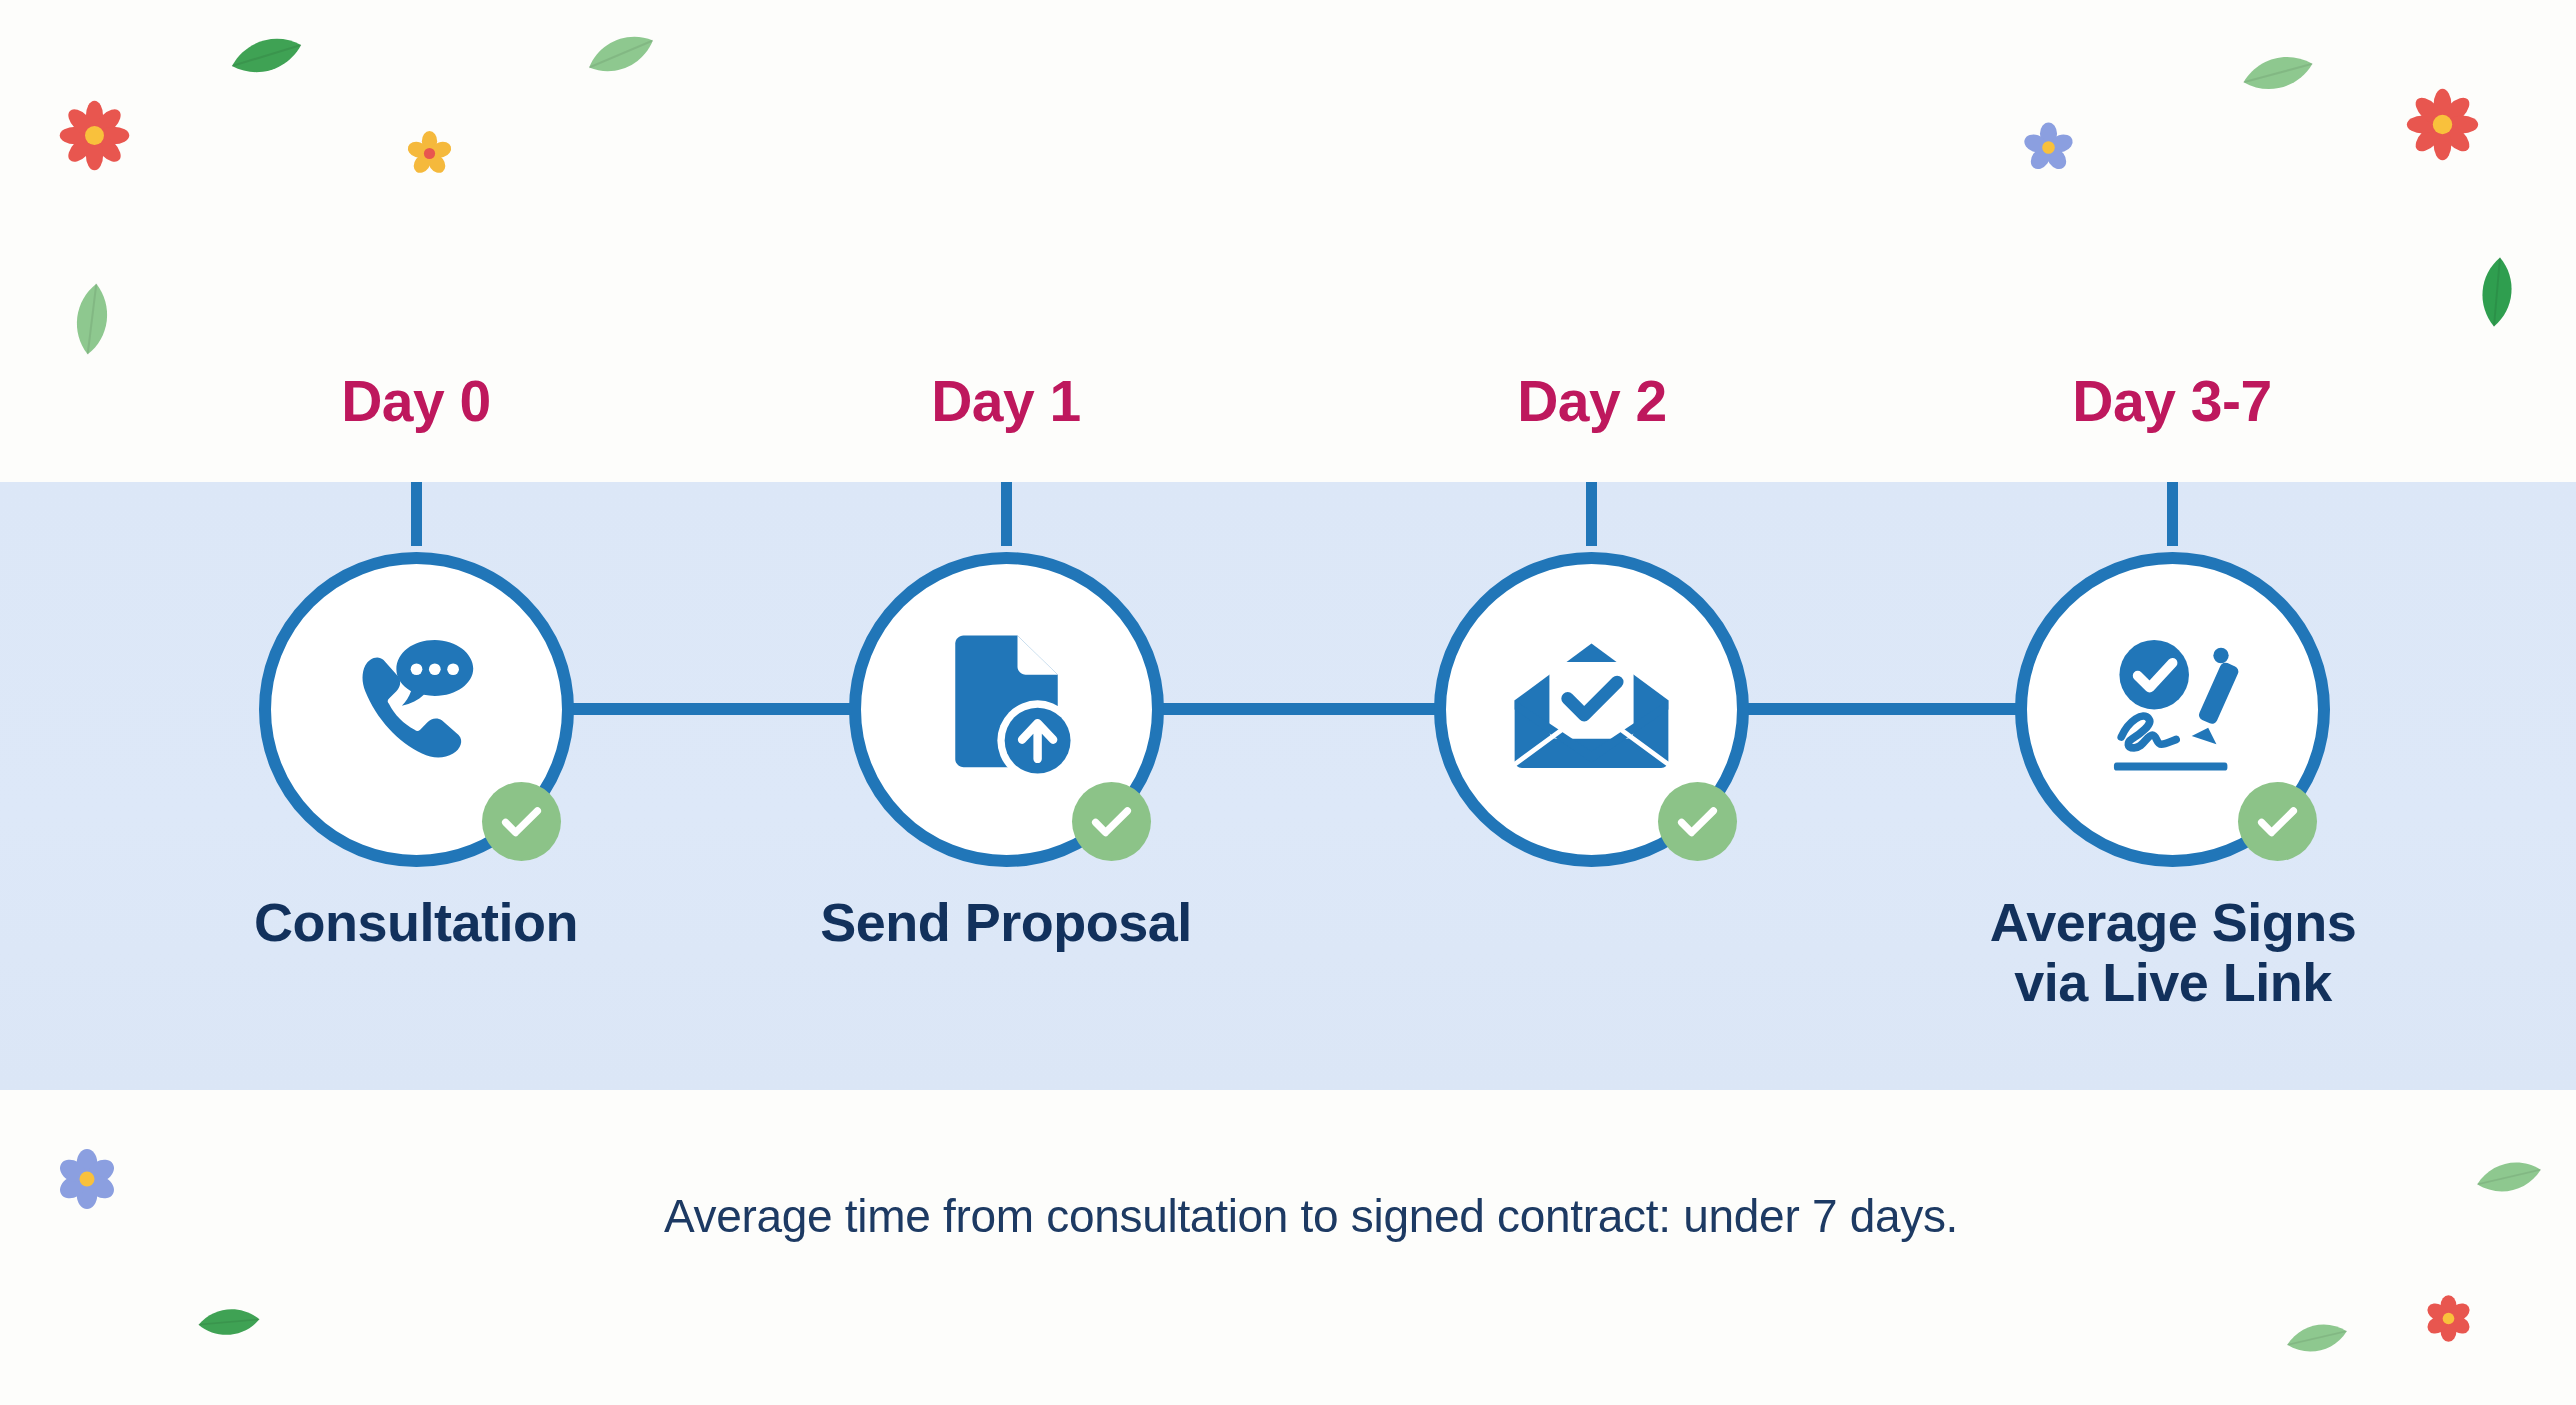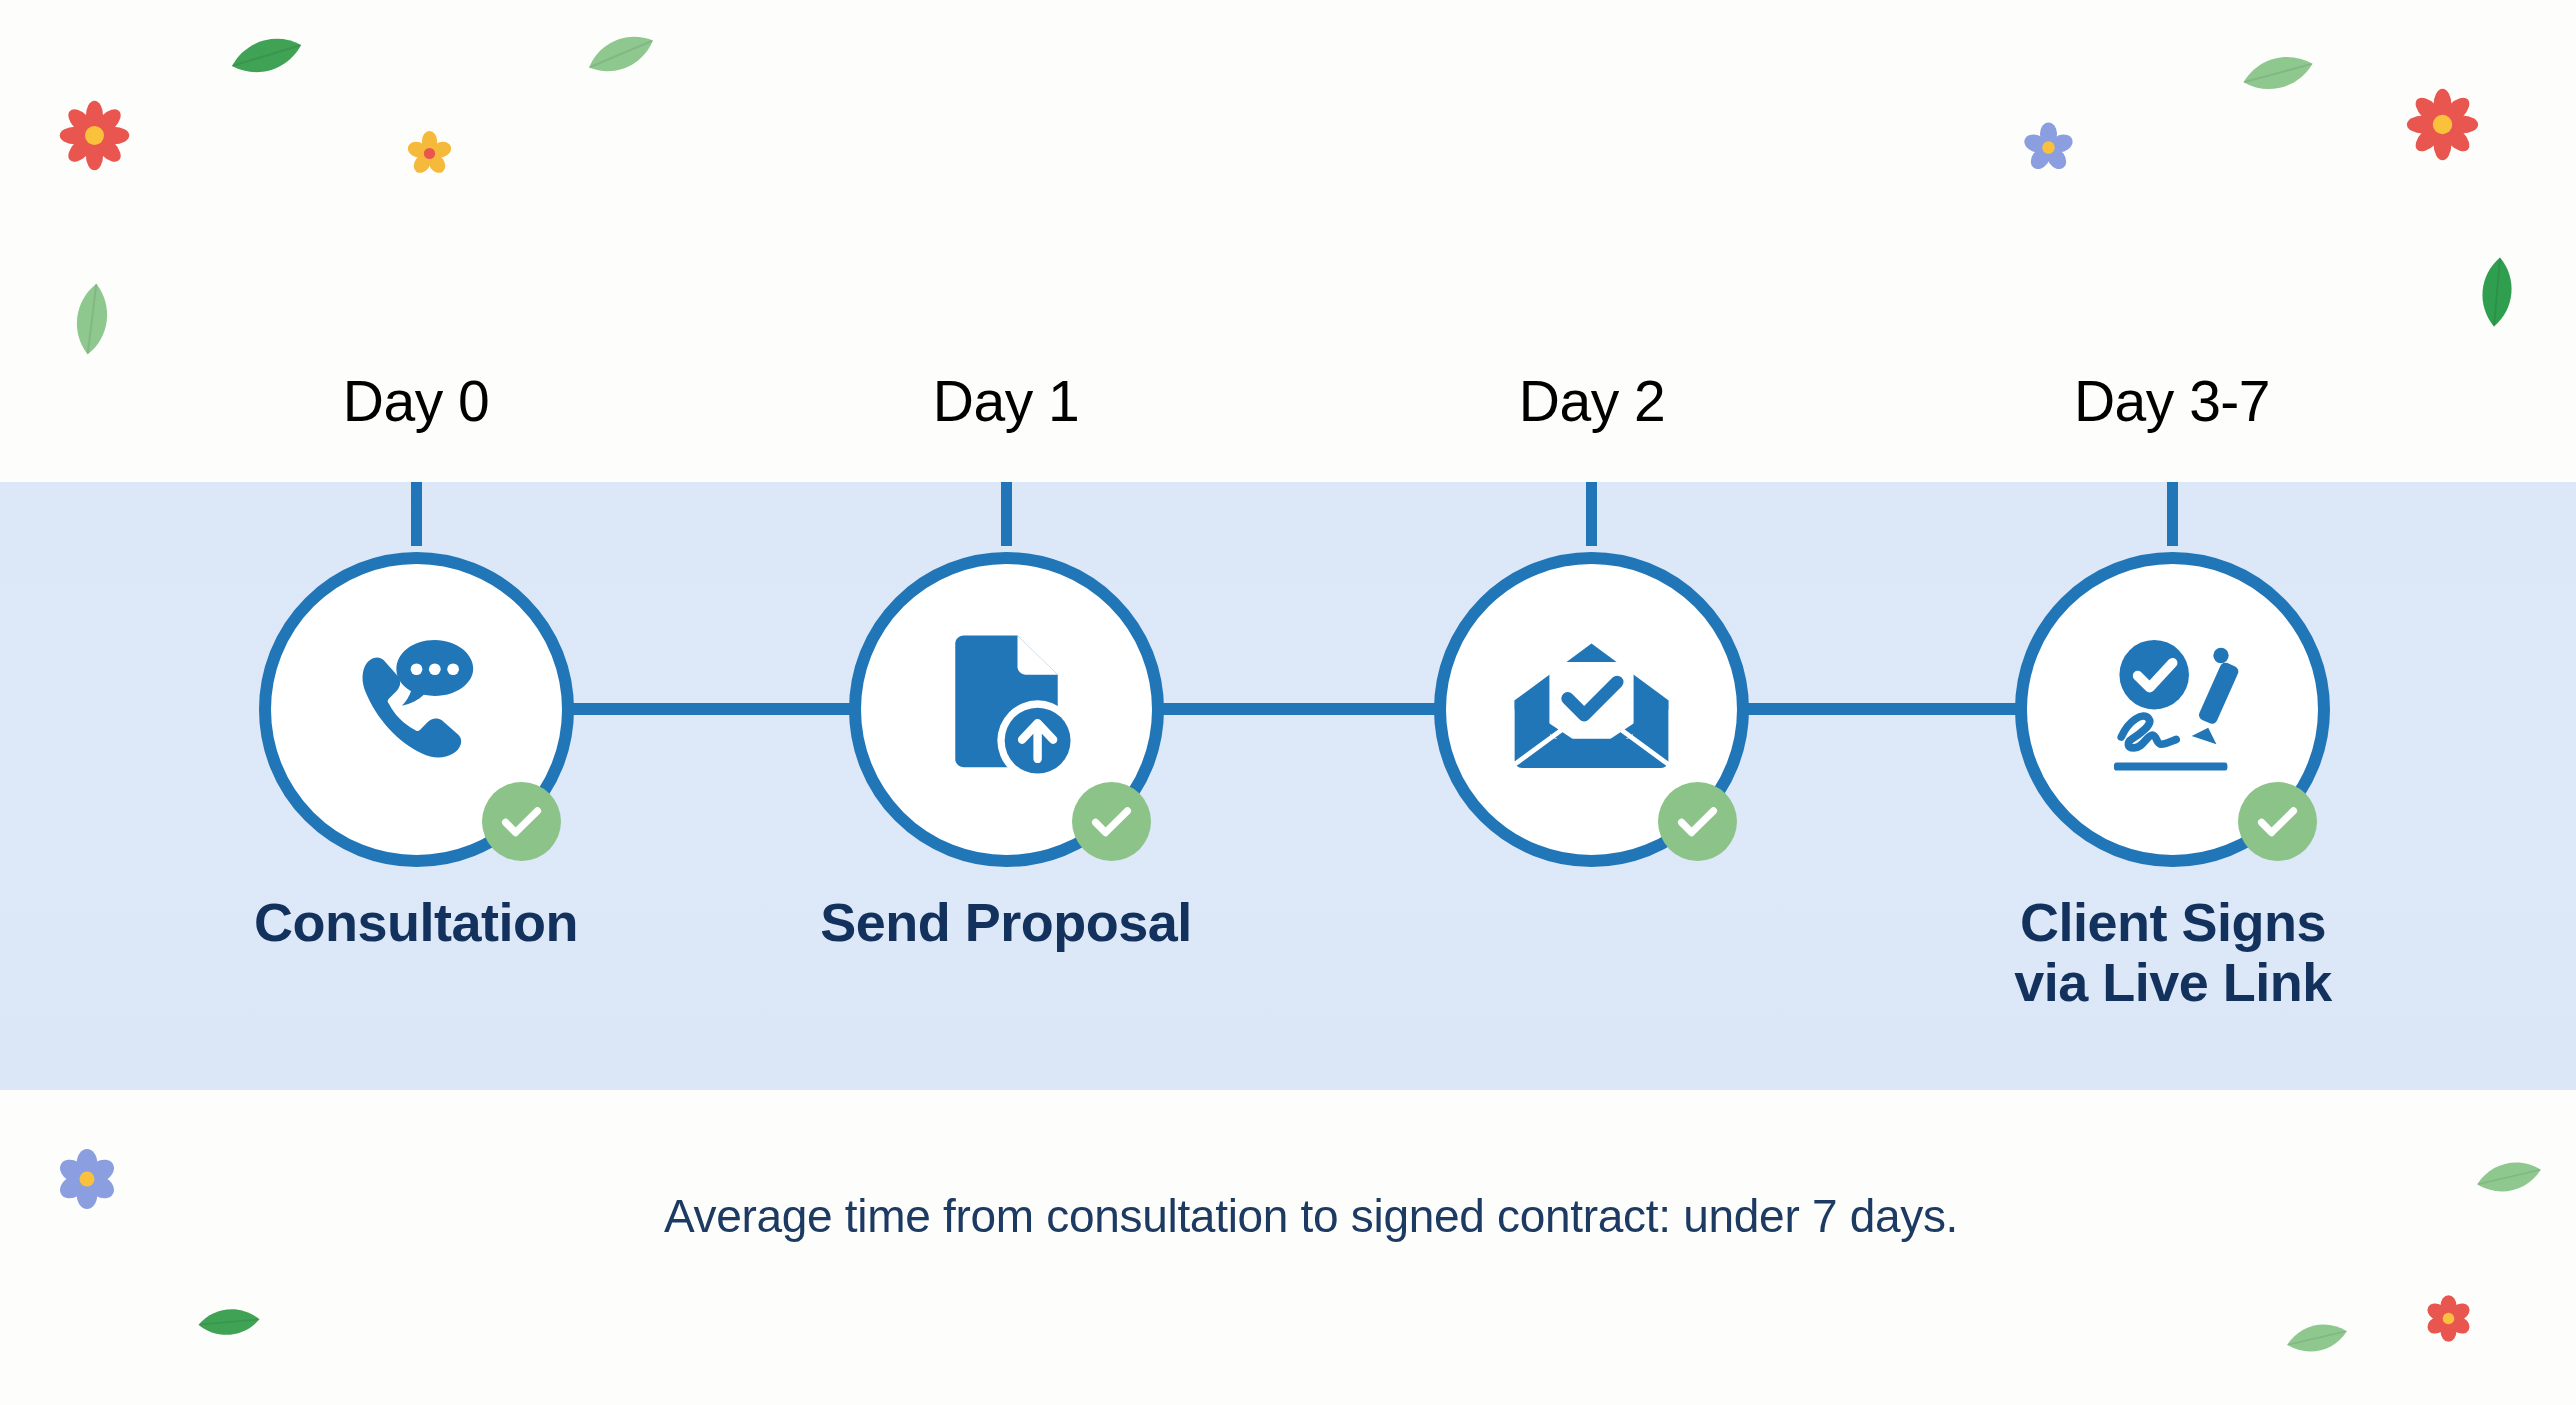--- a/index.html
+++ b/index.html
@@ -26,22 +26,22 @@
   
   .deco { position:absolute; pointer-events:none; }
 
   
   .day-label {
     position:absolute;
     top:368px;
     width:384px;
     text-align:center;
     font-size:57px;
-    font-weight:normal;
-    color:#000000;
+    font-weight:bold;
+    color:#be185d;
     letter-spacing:-0.5px;
     white-space:nowrap;
   }
 
   
   .stem {
     position:absolute;
     width:11px;
     height:64px;
     background:#2176b8;
@@ -280,20 +280,20 @@
   </div>
   <div class="badge" style="left:2238px; top:782px;">
     <svg viewBox="0 0 24 24">
       <path d="M4.5 12.4l4.7 4.8L19.5 7" stroke="#ffffff" stroke-width="3.4" fill="none" stroke-linecap="round" stroke-linejoin="round"></path>
     </svg>
   </div>
 
   <div class="step-label" style="left:178px;">Consultation</div>
   <div class="step-label" style="left:768px;">Send Proposal</div>
   <div class="step-label" style="left:1935px;">
-    <div>Client Signs</div>
+    <div>Average Signs</div>
     <div>via Live Link</div>
   </div>
 
   <div class="footnote">Average time from consultation to signed contract: under 7 days.</div>
 
 </div>
 
 
 </body></html>

